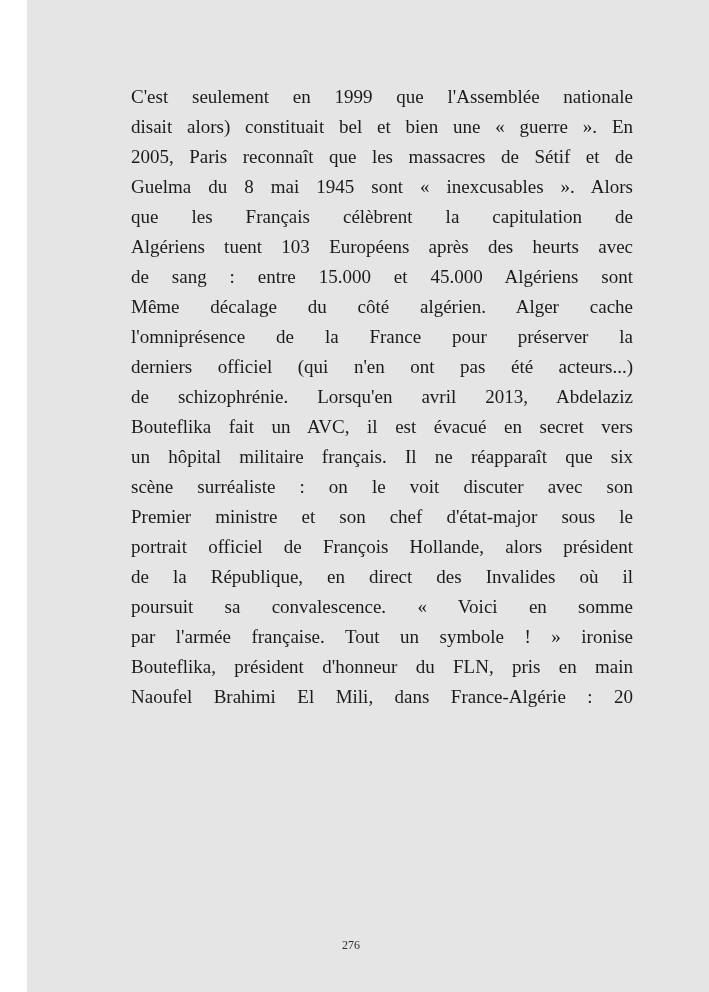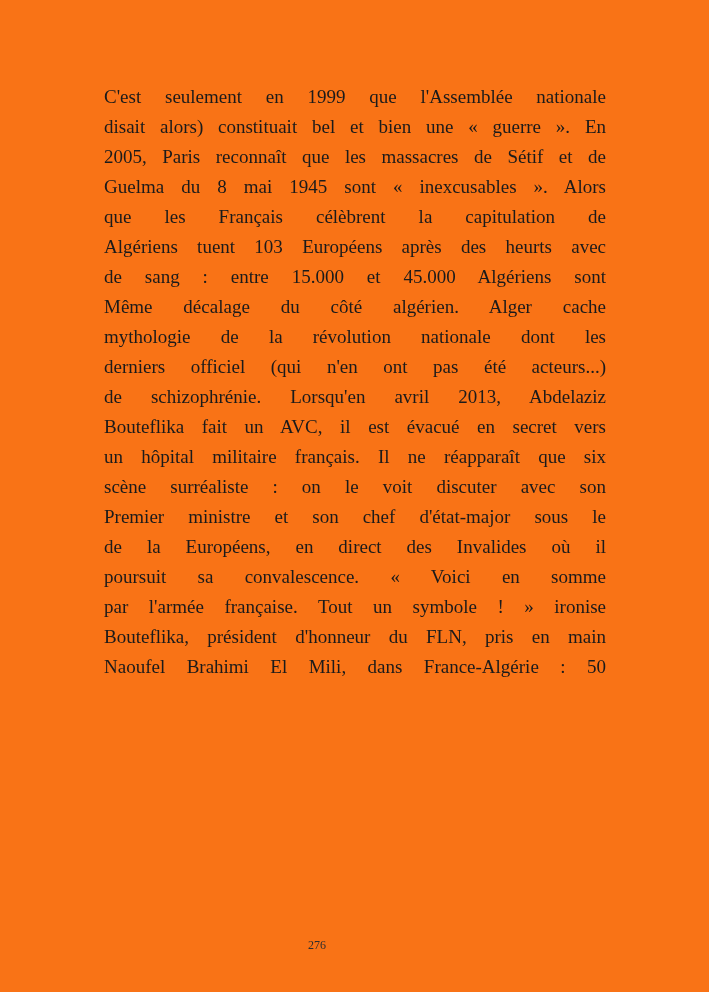--- a/index.html
+++ b/index.html
@@ -8,21 +8,22 @@
     position: relative;
     width: 709px;
     height: 992px;
     font-family: "Liberation Serif", "DejaVu Serif", serif;
     color: #1b1b1b;
     overflow: hidden;
   }
   .page {
     position: absolute;
     inset: 0;
-    background: #f97316;
+    background: #e5e5e5;
+    margin-left: 27px;
   }
   .text-block {
     position: absolute;
     left: 104px;
     top: 82px;
     width: 502px;
     font-size: 19px;
     line-height: 30px;
   }
   .paragraph { margin: 0; }
@@ -30,21 +31,21 @@
     text-align: justify;
     text-align-last: justify;
   }
   .line.last {
     text-align: justify;
     text-align-last: left;
   }
   .page-number {
     position: absolute;
     top: 938px;
-    left: 5px;
+    left: 12px;
     width: 624px;
     text-align: center;
     font-size: 12px;
     color: #2e2e2e;
   }
 </style>
 </head>
 <body>
 
 <div class="page">
@@ -53,28 +54,29 @@
         <div class="line">C'est seulement en 1999 que l'Assemblée nationale</div>
         <div class="line">disait alors) constituait bel et bien une « guerre ». En</div>
         <div class="line">2005, Paris reconnaît que les massacres de Sétif et de</div>
         <div class="line">Guelma du 8 mai 1945 sont « inexcusables ». Alors</div>
         <div class="line">que les Français célèbrent la capitulation de</div>
         <div class="line">Algériens tuent 103 Européens après des heurts avec</div>
         <div class="line">de sang : entre 15.000 et 45.000 Algériens sont</div>
       </div>
       <div class="paragraph">
         <div class="line">Même décalage du côté algérien. Alger cache</div>
-        <div class="line">mythologie de la révolution nationale dont les</div>
+        <div class="line">l'omniprésence de la France pour préserver la</div>
         <div class="line">derniers officiel (qui n'en ont pas été acteurs...)</div>
         <div class="line">de schizophrénie. Lorsqu'en avril 2013, Abdelaziz</div>
         <div class="line">Bouteflika fait un AVC, il est évacué en secret vers</div>
         <div class="line">un hôpital militaire français. Il ne réapparaît que six</div>
         <div class="line">scène surréaliste : on le voit discuter avec son</div>
         <div class="line">Premier ministre et son chef d'état-major sous le</div>
-        <div class="line">de la Européens, en direct des Invalides où il</div>
+        <div class="line">portrait officiel de François Hollande, alors président</div>
+        <div class="line">de la République, en direct des Invalides où il</div>
         <div class="line">poursuit sa convalescence. « Voici en somme</div>
         <div class="line">par l'armée française. Tout un symbole ! » ironise</div>
         <div class="line">Bouteflika, président d'honneur du FLN, pris en main</div>
-        <div class="line">Naoufel Brahimi El Mili, dans France-Algérie : 50</div>
+        <div class="line">Naoufel Brahimi El Mili, dans France-Algérie : 20</div>
       </div>
     </div>
   <div class="page-number">276</div>
 </div>
 
 </body></html>

